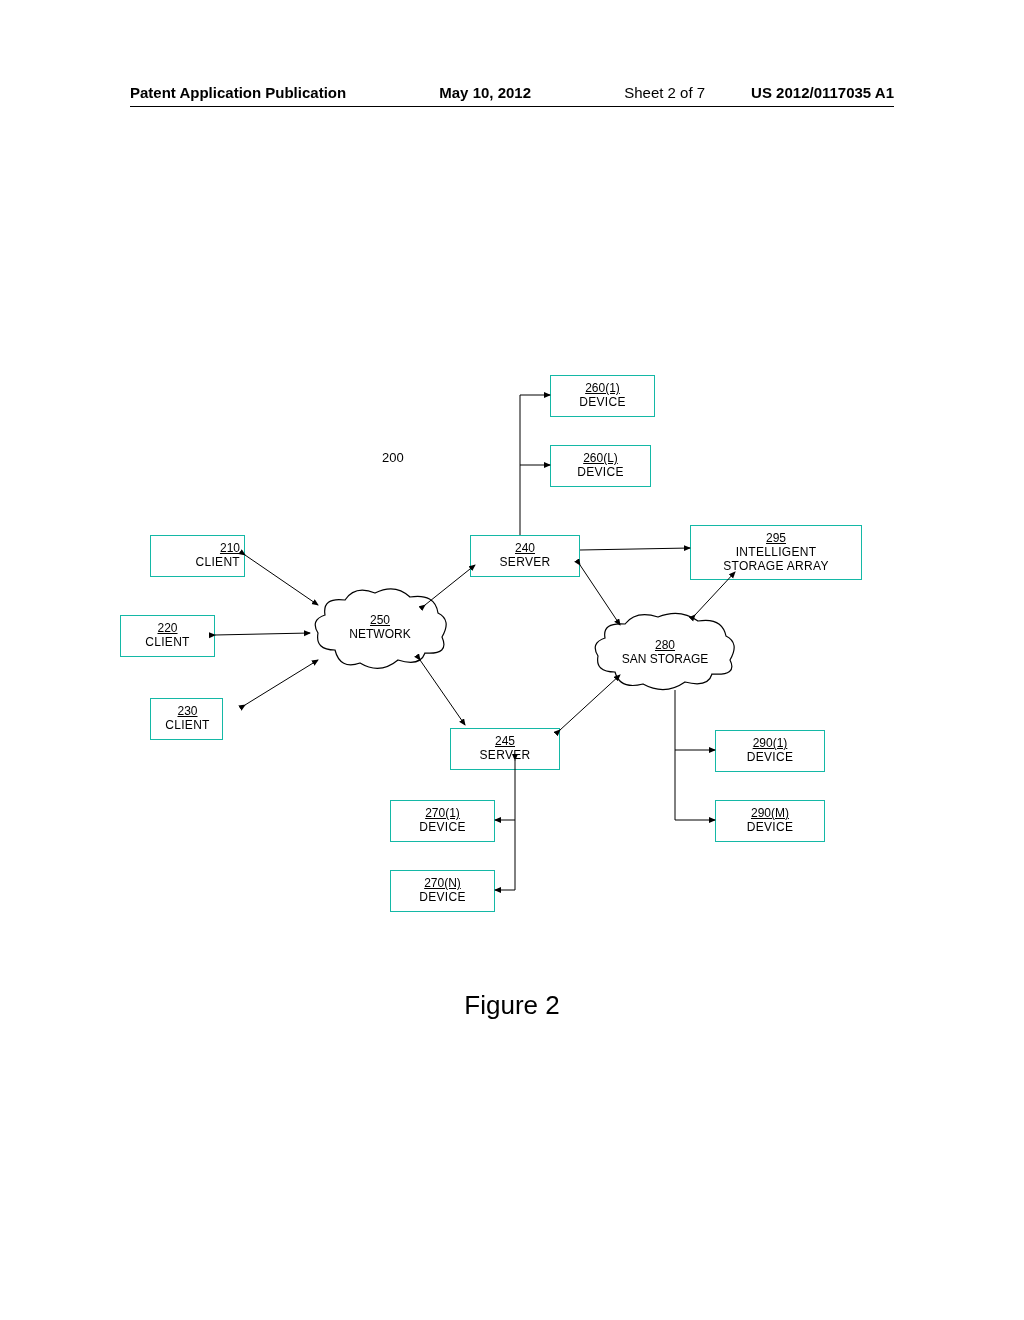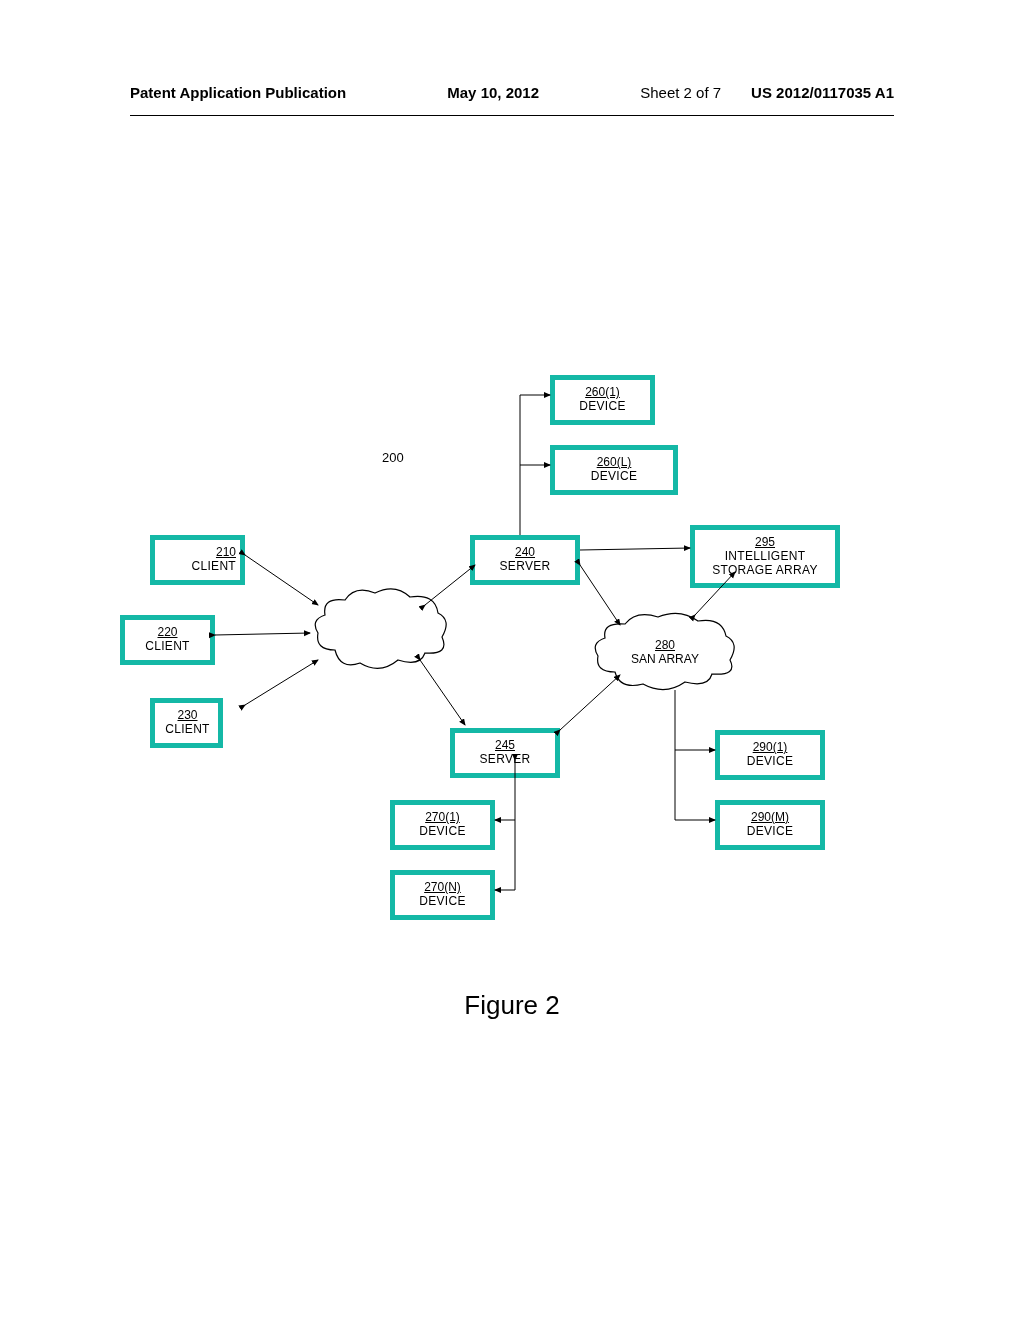--- a/index.html
+++ b/index.html
@@ -14,36 +14,37 @@
   }
   .header {
     position: absolute;
     top: 84px;
     left: 130px;
     right: 130px;
     font-size: 15px;
     font-weight: bold;
     display: flex;
     border-bottom: 1.5px solid #000;
-    padding-bottom: 14px;
+    padding-bottom: 5px;
+    gap: 16px;
   }
   .header .left   { flex: 0 0 auto; }
   .header .center { flex: 1; text-align: center; }
   .header .sheet  { flex: 0 0 auto; text-align: right; margin-right: 30px; font-weight: normal;}
   .header .pubnum { flex: 0 0 auto; text-align: right; }
   .diagram {
     position: absolute;
     top: 350px;
     left: 120px;
     width: 760px;
     height: 620px;
   }
   .box {
     position: absolute;
-    border: 5px solid #14b8a6;
+    border: 1px solid #14b8a6;
     background: #fff;
     text-align: center;
     font-size: 12px;
     line-height: 1.15;
     padding: 6px 4px;
     box-sizing: border-box;
   }
   .box .ref { text-decoration: underline; display:block; }
   .box .lbl { display:block; letter-spacing:0.3px;}
   .cloud {
@@ -97,46 +98,50 @@
   </div>
   <div class="box" style="left:30px; top:348px; width:73px;padding-left:6px;">
     <span class="ref">230</span>
     <span class="lbl">CLIENT</span>
   </div>
 
   <div class="cloud" style="left:190px; top:235px; width:140px; height:90px;">
     <svg viewBox="0 0 140 90" width="140" height="90">
       <path d="M25,65 Q5,65 8,48 Q0,35 15,30 Q12,12 35,15 Q45,0 65,8 Q85,-2 100,12 Q125,8 128,28 Q142,35 132,52 Q140,70 115,68 Q110,82 88,75 Q70,90 50,78 Q30,85 25,65 Z" fill="#fff" stroke="#000" stroke-width="1.2"></path>
     </svg>
+    <div class="txt">
+      <span class="ref">250</span>
+      <span>NETWORK</span>
+    </div>
   </div>
 
   <div class="box" style="left:350px; top:185px; width:110px;">
     <span class="ref">240</span>
     <span class="lbl">SERVER</span>
   </div>
   <div class="box" style="left:330px; top:378px; width:110px;">
     <span class="ref">245</span>
     <span class="lbl">SERVER</span>
   </div>
 
   <div class="cloud" style="left:470px; top:260px; width:150px; height:85px;">
     <svg viewBox="0 0 150 85" width="150" height="85">
       <path d="M25,62 Q5,62 8,46 Q0,33 15,28 Q12,12 35,14 Q46,0 68,7 Q90,-2 108,11 Q132,7 136,26 Q150,33 140,50 Q148,66 122,64 Q118,78 95,72 Q75,86 53,74 Q30,80 25,62 Z" fill="#fff" stroke="#000" stroke-width="1.2"></path>
     </svg>
     <div class="txt">
       <span class="ref">280</span>
-      <span>SAN ARRAY</span>
+      <span>SAN STORAGE</span>
     </div>
   </div>
 
   <div class="box" style="left:430px; top:25px; width:105px;">
     <span class="ref">260(1)</span>
     <span class="lbl">DEVICE</span>
   </div>
-  <div class="box" style="left:430px; top:95px; width:128px;">
+  <div class="box" style="left:430px; top:95px; width:101px;">
     <span class="ref">260(L)</span>
     <span class="lbl">DEVICE</span>
   </div>
 
   <div class="box" style="left:270px; top:450px; width:105px;">
     <span class="ref">270(1)</span>
     <span class="lbl">DEVICE</span>
   </div>
   <div class="box" style="left:270px; top:520px; width:105px;">
     <span class="ref">270(N)</span>
@@ -145,21 +150,21 @@
 
   <div class="box" style="left:595px; top:380px; width:110px;">
     <span class="ref">290(1)</span>
     <span class="lbl">DEVICE</span>
   </div>
   <div class="box" style="left:595px; top:450px; width:110px;">
     <span class="ref">290(M)</span>
     <span class="lbl">DEVICE</span>
   </div>
 
-  <div class="box" style="left:570px; top:175px; width:150px;">
+  <div class="box" style="left:570px; top:175px; width:172px;">
     <span class="ref">295</span>
     <span class="lbl">INTELLIGENT</span>
     <span class="lbl">STORAGE ARRAY</span>
   </div>
 
   <svg class="connectors">
     <defs>
       <marker id="arr" markerWidth="8" markerHeight="8" refX="6" refY="3" orient="auto">
         <path d="M0,0 L7,3 L0,6 Z" fill="#000"></path>
       </marker>

